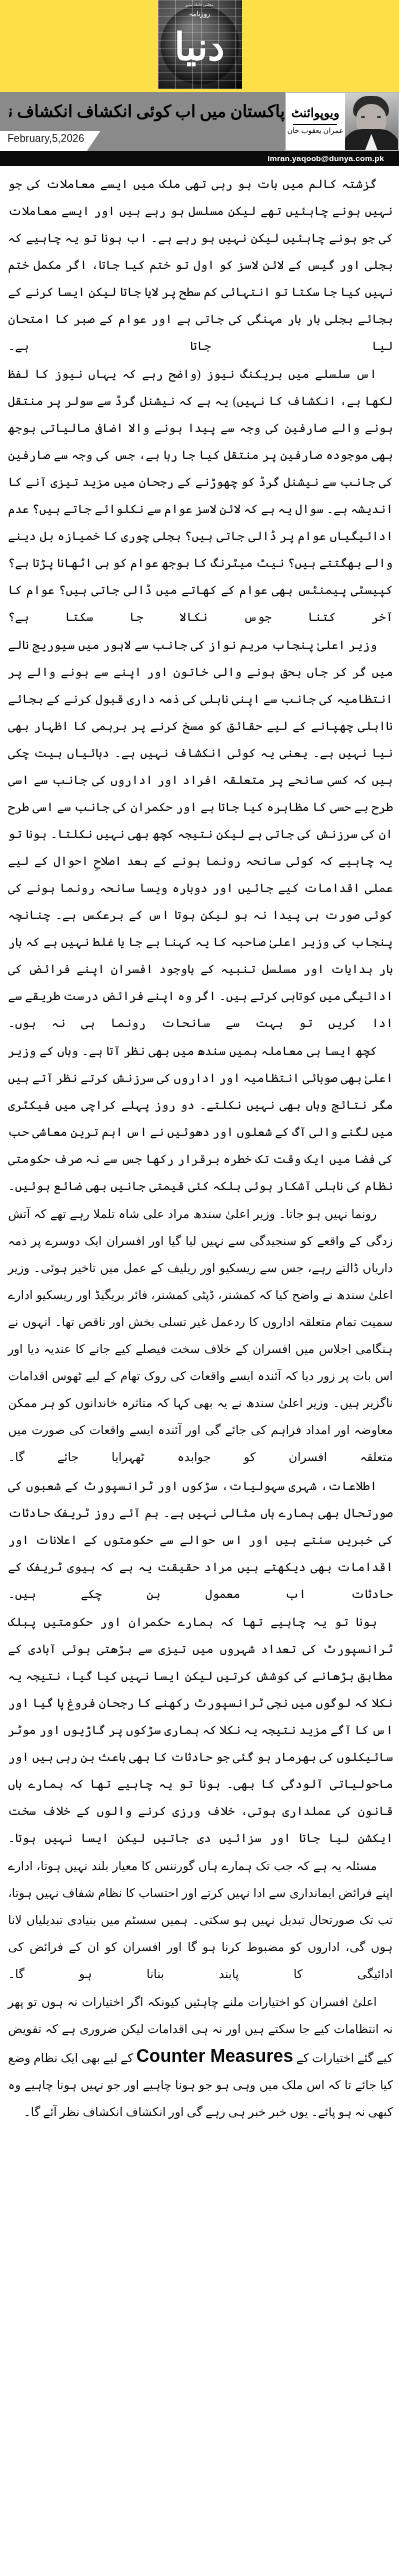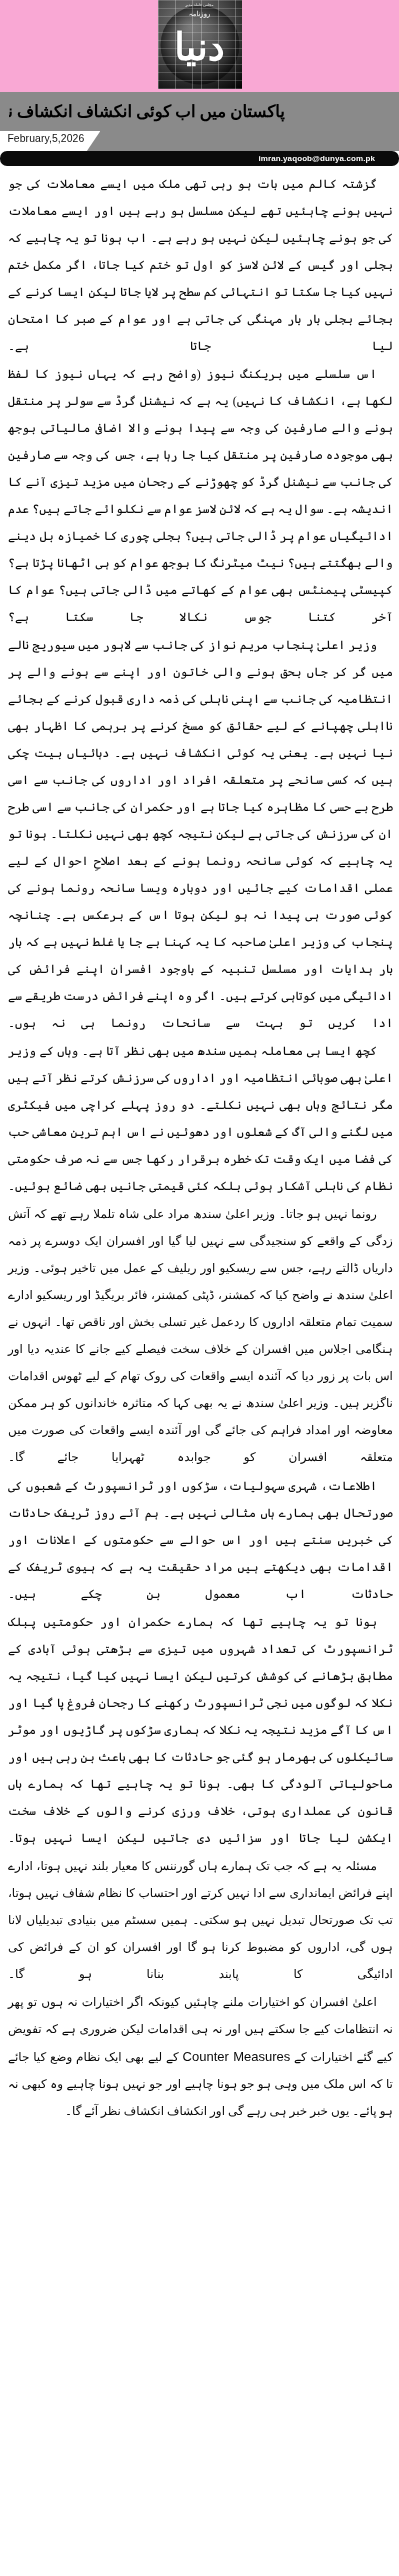--- a/index.html
+++ b/index.html
@@ -15,21 +15,21 @@
     overflow: hidden;
   }
 
   
   .masthead {
     width: 399px;
     height: 92px;
     display: flex;
     align-items: flex-start;
     justify-content: center;
-    background: #f9a8d4;
+    background: #fde047;
   }
   .logo-box {
     width: 84px;
     height: 89px;
     position: relative;
     background:
       radial-gradient(circle at 38% 30%, #7d7d7d 0%, #4c4c4c 45%, #1b1b1b 80%, #000 100%);
     overflow: hidden;
   }
   .logo-grid {
@@ -216,23 +216,22 @@
   }
 
   
   .email-bar {
     width: 399px;
     height: 14.7px;
     background: #0b0b0b;
     display: flex;
     align-items: center;
     justify-content: flex-end;
-    padding-right: 24px;
+    padding-right: 15px;
     box-sizing: border-box;
-    border-radius: 7px;
   }
   .email-bar span {
     color: #ffffff;
     font-size: 8px;
     font-weight: 700;
     letter-spacing: 0.1px;
   }
 
   
   .article {
@@ -249,43 +248,59 @@
   }
   .article p {
     margin: 0 0 1.2px 0;
     text-indent: 16px;
   }
   .article p:last-child {
     text-align-last: right;
   }
   .latin {
     font-family: "Liberation Sans", sans-serif;
-    font-size: 13px;
+    font-size: 18px;
     direction: ltr;
     unicode-bidi: isolate;
+    font-weight: bold;
   }
 </style>
 </head>
 <body>
 
 <div class="masthead">
   <div class="logo-box">
     <div class="logo-globe-curve"></div>
     <div class="logo-grid"></div>
     <div class="logo-tiny">مجلس عاملہ مدیر</div>
     <div class="logo-sub">روزنامہ</div>
     <div class="logo-word">دنیا</div>
   </div>
 </div>
 
 <div class="title-band">
   <div class="headline">پاکستان میں اب کوئی انکشاف انکشاف نہیں رہا!</div>
 
   <div class="date-tab">February,5,2026</div>
 
+  <div class="byline-block">
+    <div class="byline-text">
+      <div class="byline-kicker">ویوپوائنٹ</div>
+      <div class="byline-rule"></div>
+      <div class="byline-name">عمران یعقوب خان</div>
+    </div>
+    <div class="byline-photo">
+      <div class="ph-hair"></div>
+      <div class="ph-face"></div>
+      <div class="ph-eye l"></div>
+      <div class="ph-eye r"></div>
+      <div class="ph-body"></div>
+      <div class="ph-shirt"></div>
+    </div>
+  </div>
 </div>
 
 <div class="email-bar">
   <span>imran.yaqoob@dunya.com.pk</span>
 </div>
 
 <div class="article">
     <p>گزشتہ کالم میں بات ہو رہی تھی ملک میں ایسے معاملات کی جو نہیں ہونے چاہئیں تھے لیکن مسلسل ہو رہے ہیں اور ایسے معاملات کی جو ہونے چاہئیں لیکن نہیں ہو رہے ہے۔ اب ہونا تو یہ چاہیے کہ بجلی اور گیس کے لائن لاسز کو اول تو ختم کیا جاتا، اگر مکمل ختم نہیں کیا جا سکتا تو انتہائی کم سطح پر لایا جاتا لیکن ایسا کرنے کے بجائے بجلی بار بار مہنگی کی جاتی ہے اور عوام کے صبر کا امتحان لیا جاتا ہے۔</p>
     <p>اس سلسلے میں بریکنگ نیوز (واضح رہے کہ یہاں نیوز کا لفظ لکھا ہے، انکشاف کا نہیں) یہ ہے کہ نیشنل گرڈ سے سولر پر منتقل ہونے والے صارفین کی وجہ سے پیدا ہونے والا اضافی مالیاتی بوجھ بھی موجودہ صارفین پر منتقل کیا جا رہا ہے، جس کی وجہ سے صارفین کی جانب سے نیشنل گرڈ کو چھوڑنے کے رجحان میں مزید تیزی آنے کا اندیشہ ہے۔ سوال یہ ہے کہ لائن لاسز عوام سے نکلوائے جاتے ہیں؟ عدم ادائیگیاں عوام پر ڈالی جاتی ہیں؟ بجلی چوری کا خمیازہ بل دینے والے بھگتتے ہیں؟ نیٹ میٹرنگ کا بوجھ عوام کو ہی اٹھانا پڑتا ہے؟ کپیسٹی پیمنٹس بھی عوام کے کھاتے میں ڈالی جاتی ہیں؟ عوام کا آخر کتنا جوس نکالا جا سکتا ہے؟</p>
     <p>وزیر اعلیٰ پنجاب مریم نواز کی جانب سے لاہور میں سیوریج نالے میں گر کر جاں بحق ہونے والی خاتون اور اپنے سے ہونے والے پر انتظامیہ کی جانب سے اپنی ناہلی کی ذمہ داری قبول کرنے کے بجائے نااہلی چھپانے کے لیے حقائق کو مسخ کرنے پر برہمی کا اظہار بھی نیا نہیں ہے۔ یعنی یہ کوئی انکشاف نہیں ہے۔ دہائیاں بیت چکی ہیں کہ کسی سانحے پر متعلقہ افراد اور اداروں کی جانب سے اسی طرح بے حسی کا مظاہرہ کیا جاتا ہے اور حکمران کی جانب سے اسی طرح ان کی سرزنش کی جاتی ہے لیکن نتیجہ کچھ بھی نہیں نکلتا۔ ہونا تو یہ چاہیے کہ کوئی سانحہ رونما ہونے کے بعد اصلاحِ احوال کے لیے عملی اقدامات کیے جائیں اور دوبارہ ویسا سانحہ رونما ہونے کی کوئی صورت ہی پیدا نہ ہو لیکن ہوتا اس کے برعکس ہے۔ چنانچہ پنجاب کی وزیر اعلیٰ صاحبہ کا یہ کہنا بے جا یا غلط نہیں ہے کہ بار بار ہدایات اور مسلسل تنبیہ کے باوجود افسران اپنے فرائض کی ادائیگی میں کوتاہی کرتے ہیں۔ اگر وہ اپنے فرائض درست طریقے سے ادا کریں تو بہت سے سانحات رونما ہی نہ ہوں۔</p>

